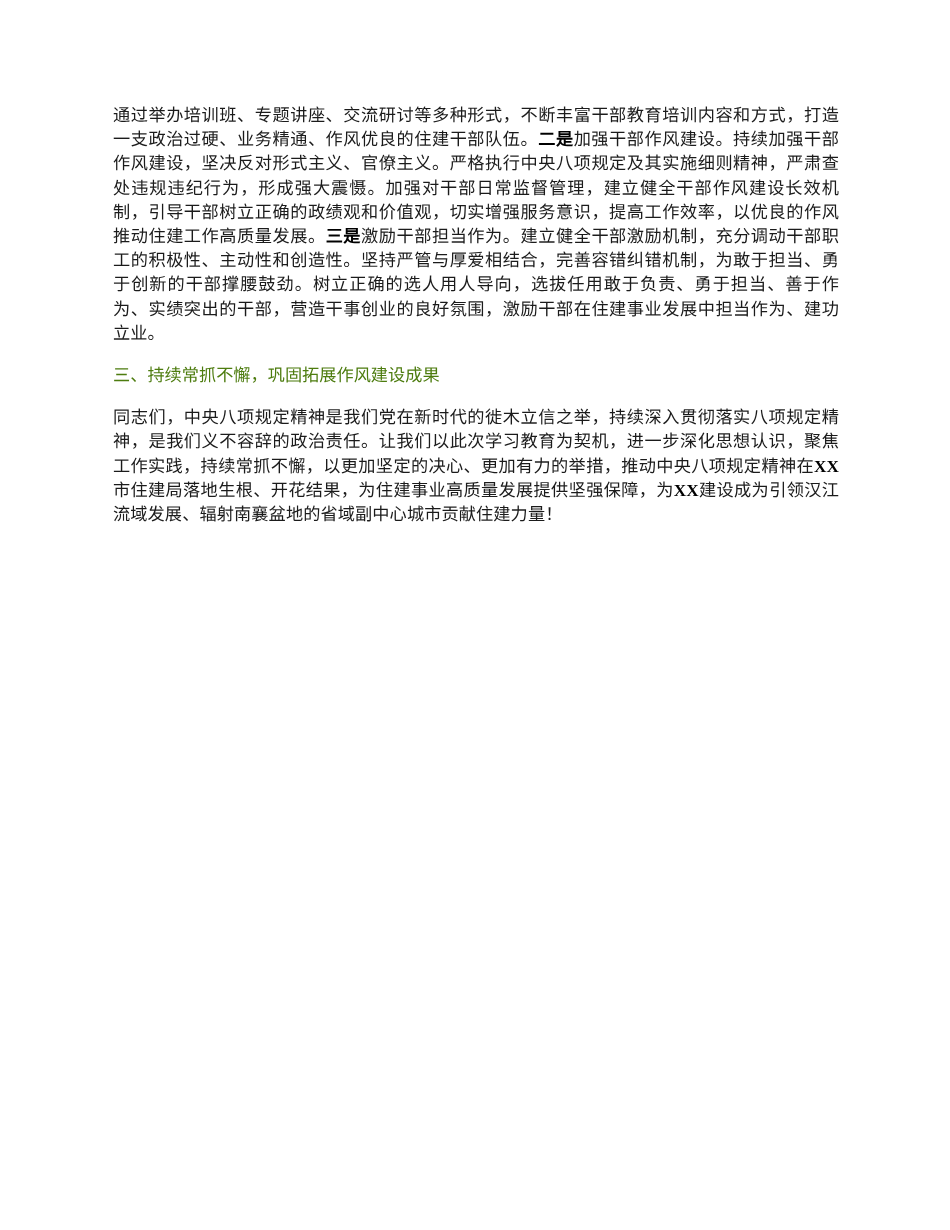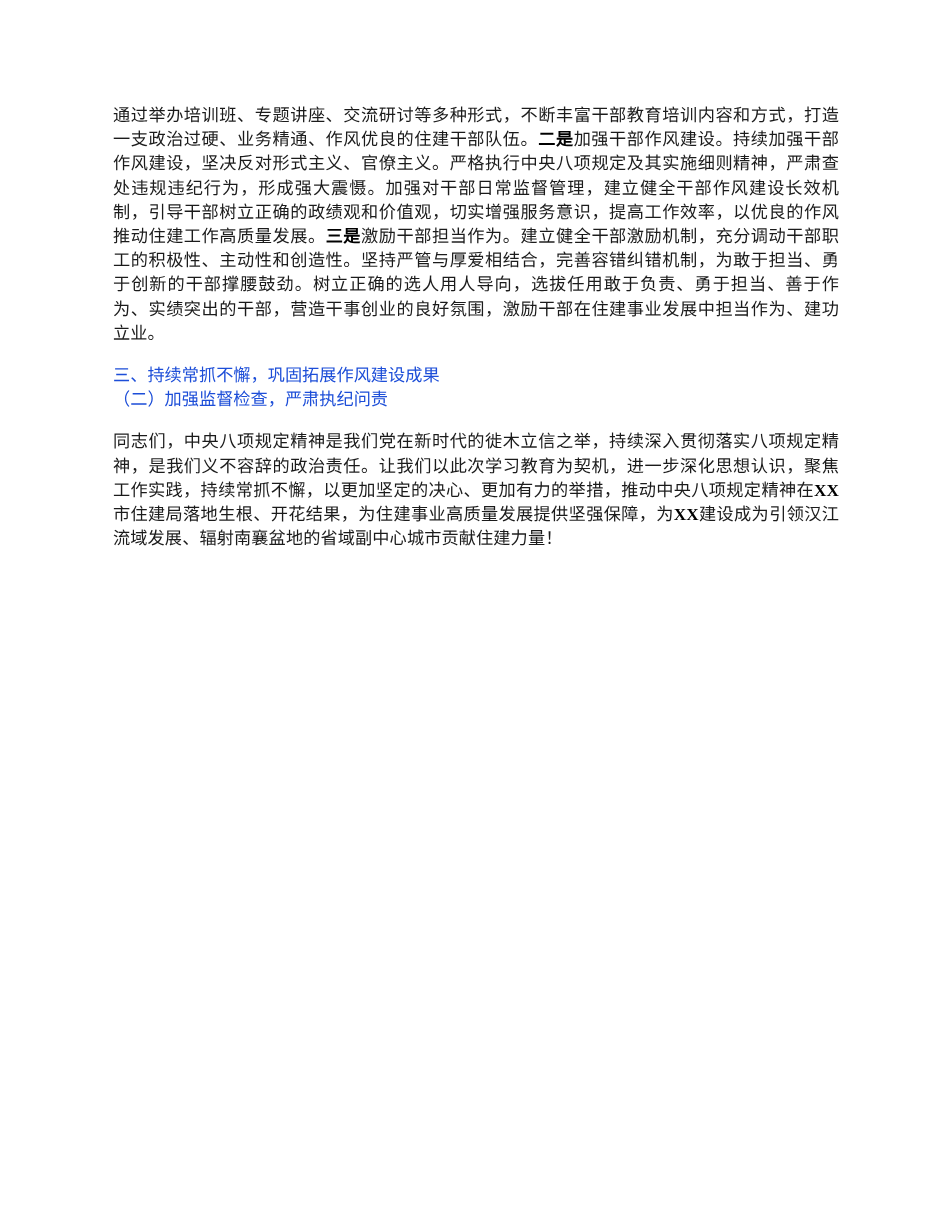--- a/index.html
+++ b/index.html
@@ -38,37 +38,36 @@
   }
   p.para + p.para {
     margin-top: 17px;
   }
   p.heading {
     margin: 0;
     padding: 0;
     font-size: 17.2px;
     line-height: 24.2px;
     text-align: left;
-    color: #1d4ed8;
+    color: #4d7c0f;
     font-family: "Liberation Serif", "DejaVu Serif", serif;
   }
   p.heading + p.para {
     margin-top: 18px;
   }
   p.para + p.heading {
     margin-top: 18px;
   }
   .b {
     font-weight: bold;
     color: #000000;
   }
 </style>
 </head>
 <body>
 
 <div class="page">
   <div class="doc-body" id="doc-body">
       <p class="para"><span>通过举办培训班、专题讲座、交流研讨等多种形式，不断丰富干部教育培训内容和方式，打造一支政治过硬、业务精通、作风优良的住建干部队伍。</span><span class="b">二是</span><span>加强干部作风建设。持续加强干部作风建设，坚决反对形式主义、官僚主义。严格执行中央八项规定及其实施细则精神，严肃查处违规违纪行为，形成强大震慑。加强对干部日常监督管理，建立健全干部作风建设长效机制，引导干部树立正确的政绩观和价值观，切实增强服务意识，提高工作效率，以优良的作风推动住建工作高质量发展。</span><span class="b">三是</span><span>激励干部担当作为。建立健全干部激励机制，充分调动干部职工的积极性、主动性和创造性。坚持严管与厚爱相结合，完善容错纠错机制，为敢于担当、勇于创新的干部撑腰鼓劲。树立正确的选人用人导向，选拔任用敢于负责、勇于担当、善于作为、实绩突出的干部，营造干事创业的良好氛围，激励干部在住建事业发展中担当作为、建功立业。</span></p>
       <p class="heading"><span>三、持续常抓不懈，巩固拓展作风建设成果</span></p>
-      <p class="heading"><span>（二）加强监督检查，严肃执纪问责</span></p>
       <p class="para"><span>同志们，中央八项规定精神是我们党在新时代的徙木立信之举，持续深入贯彻落实八项规定精神，是我们义不容辞的政治责任。让我们以此次学习教育为契机，进一步深化思想认识，聚焦工作实践，持续常抓不懈，以更加坚定的决心、更加有力的举措，推动中央八项规定精神在</span><span class="b">XX</span><span>市住建局落地生根、开花结果，为住建事业高质量发展提供坚强保障，为</span><span class="b">XX</span><span>建设成为引领汉江流域发展、辐射南襄盆地的省域副中心城市贡献住建力量！</span></p>
     </div>
 </div>
 
 </body></html>

